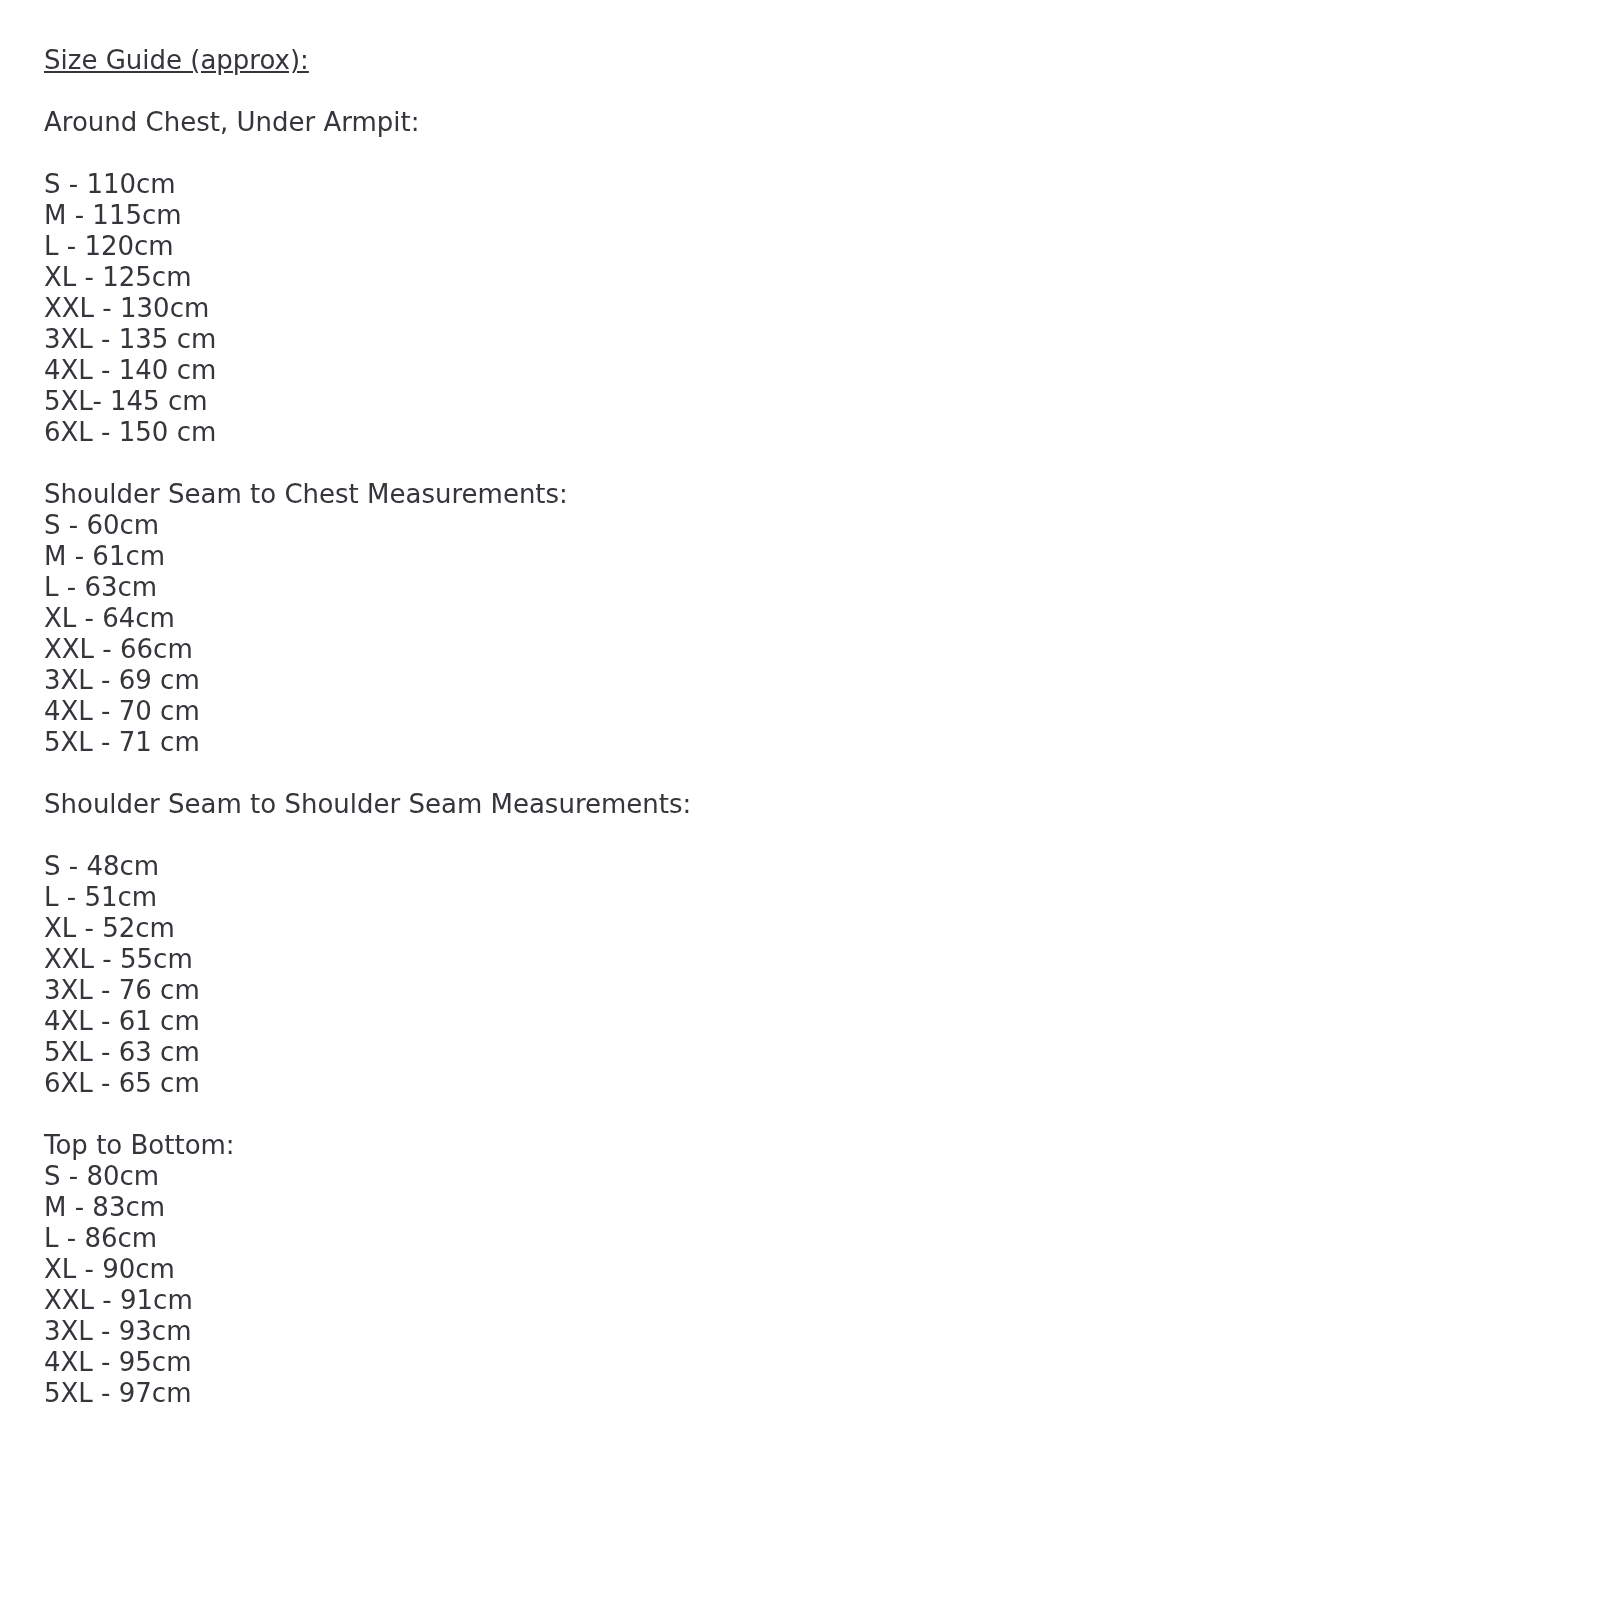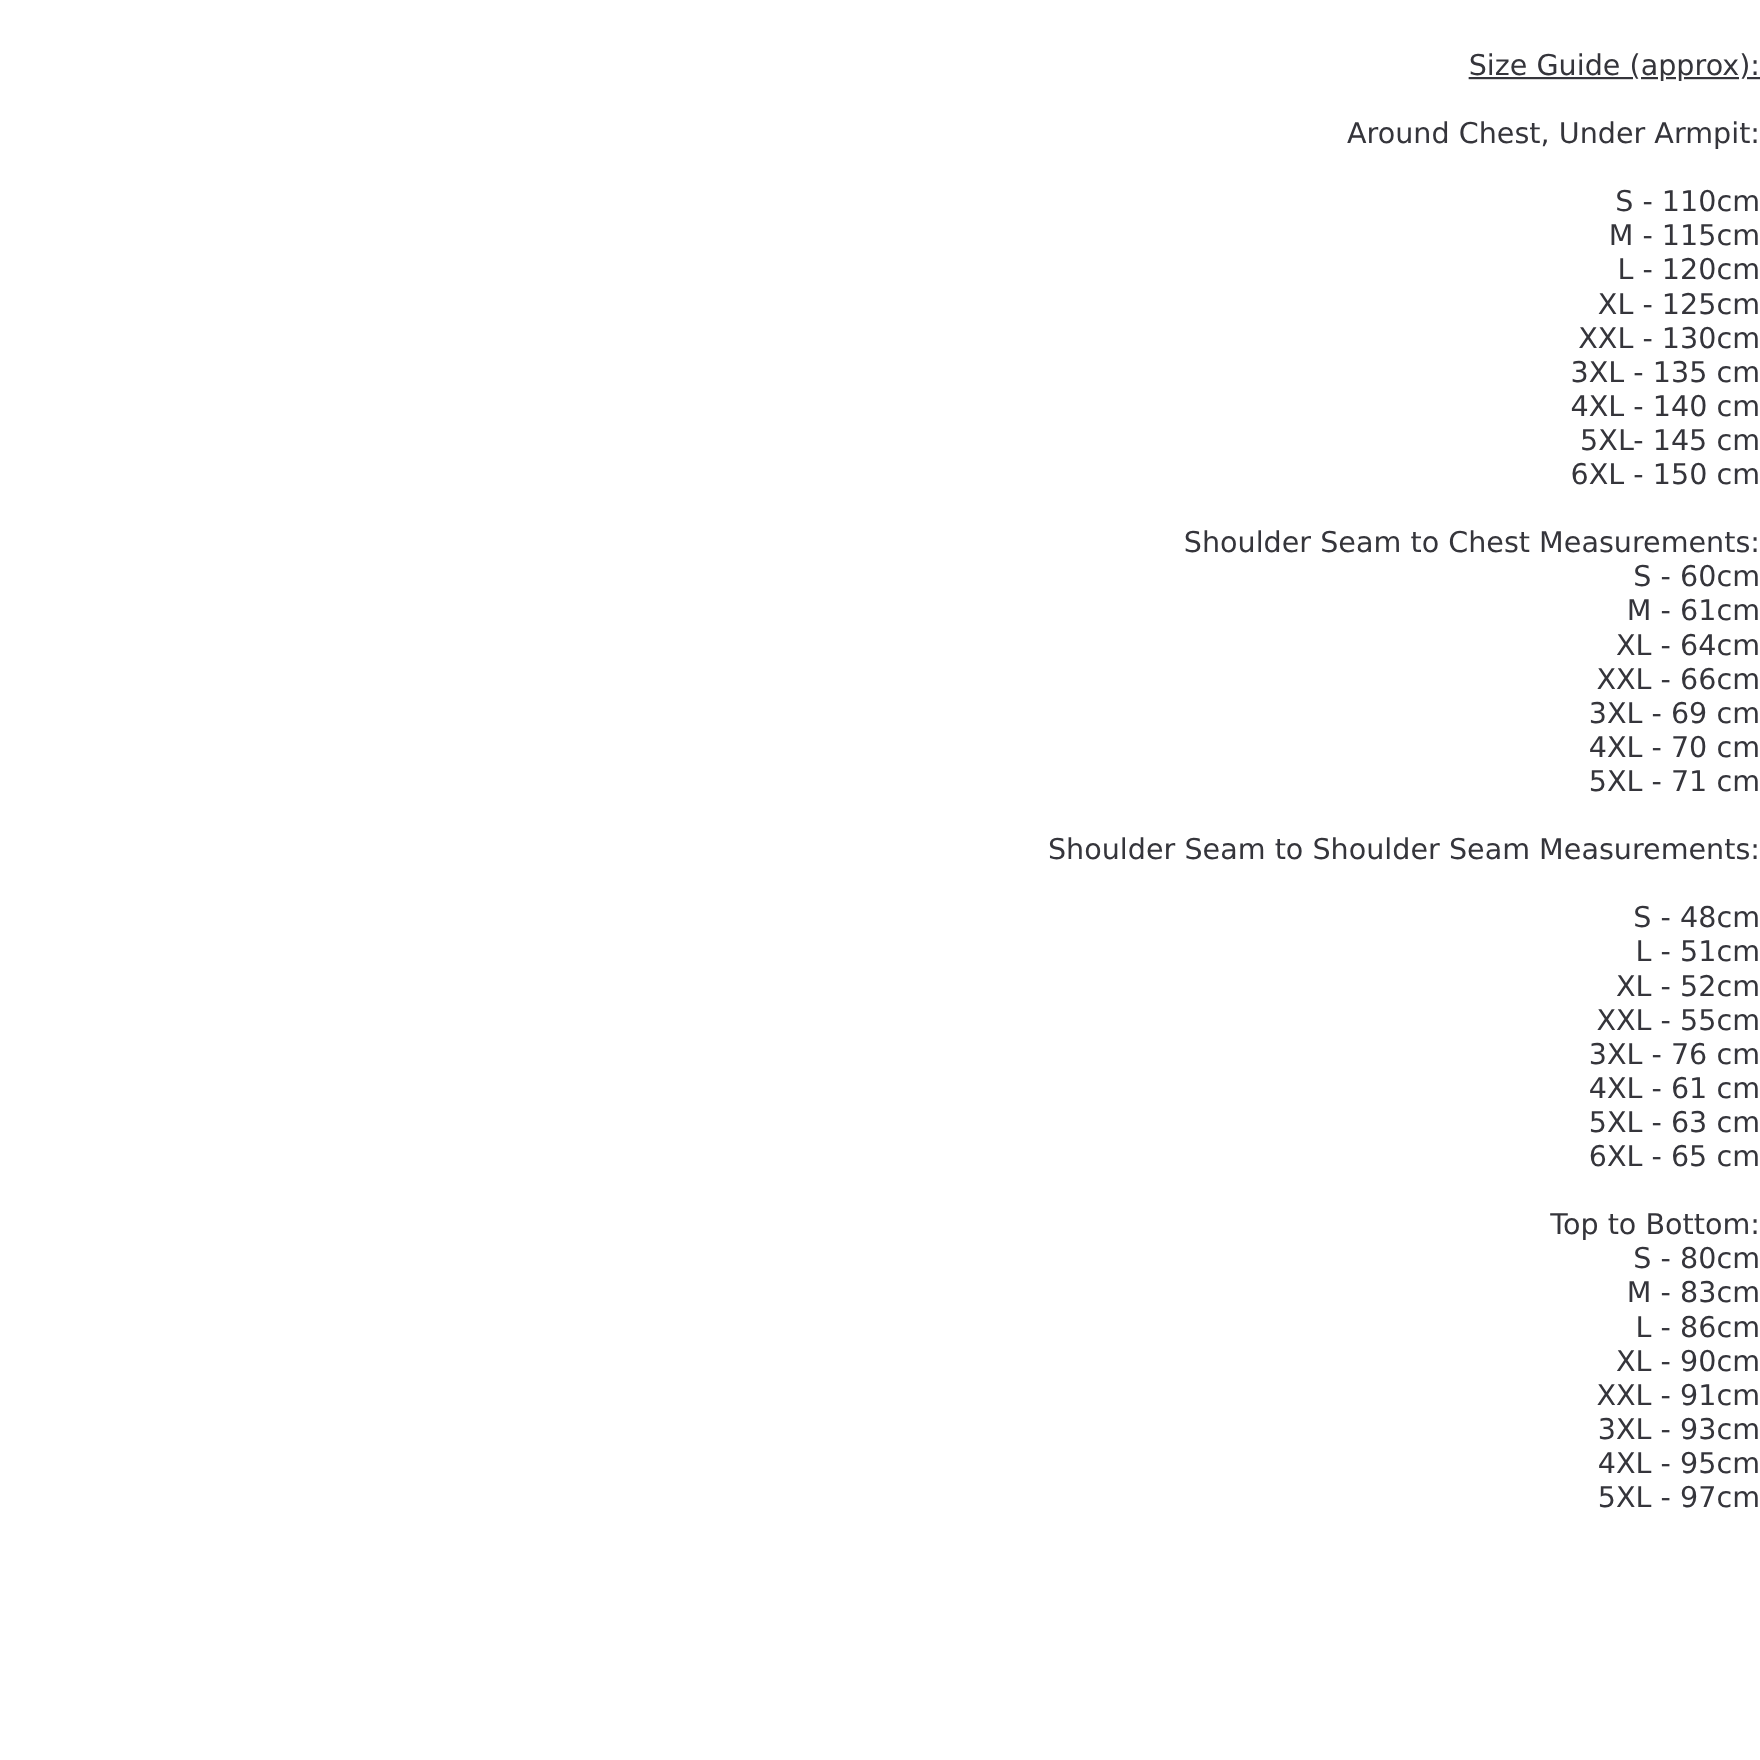--- a/index.html
+++ b/index.html
@@ -11,21 +11,21 @@
     width: 1600px;
     height: 1600px;
     font-family: "DejaVu Sans", "Liberation Sans", sans-serif;
     color: #35353b;
   }
   .content {
     box-sizing: border-box;
     width: 1600px;
     padding-top: 45px;
     padding-left: 44px; 
-    text-align: right;
+    text-align: left;
     font-size: 26px;
     line-height: 31px;
   }
   .page-title {
     text-decoration: underline;
   }
   .line {
     height: 31px;
     white-space: pre;
   }
@@ -48,20 +48,21 @@
       <div class="line">XL - 125cm</div>
       <div class="line">XXL - 130cm</div>
       <div class="line">3XL - 135 cm</div>
       <div class="line">4XL - 140 cm</div>
       <div class="line">5XL- 145 cm</div>
       <div class="line">6XL - 150 cm</div>
       <div class="blank-line"></div>
       <div class="line">Shoulder Seam to Chest Measurements:</div>
       <div class="line">S - 60cm</div>
       <div class="line">M - 61cm</div>
+      <div class="line">L - 63cm</div>
       <div class="line">XL - 64cm</div>
       <div class="line">XXL - 66cm</div>
       <div class="line">3XL - 69 cm</div>
       <div class="line">4XL - 70 cm</div>
       <div class="line">5XL - 71 cm</div>
       <div class="blank-line"></div>
       <div class="line">Shoulder Seam to Shoulder Seam Measurements:</div>
       <div class="blank-line"></div>
       <div class="line">S - 48cm</div>
       <div class="line">L - 51cm</div>

